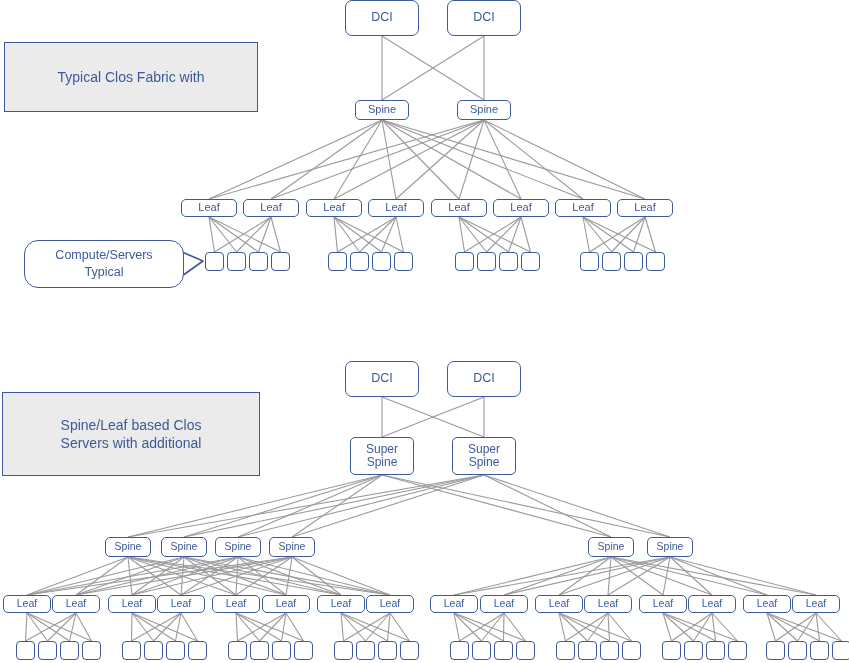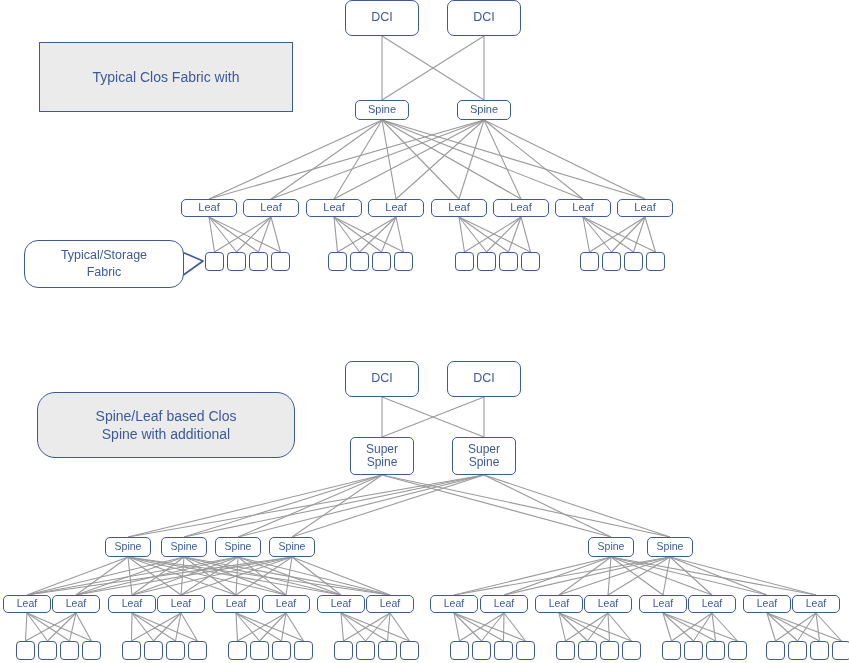--- a/index.html
+++ b/index.html
@@ -16,21 +16,21 @@
   .spine1{width:54px;height:20px;font-size:11px;}
   .superspine{width:64px;height:38px;font-size:12px;flex-direction:column;}
   .spine2{width:46px;height:20px;font-size:10.5px;}
   .leaf1{width:56px;height:18px;font-size:11px;}
   .leaf2{width:48px;height:18px;font-size:10.5px;}
   .server{width:19px;height:19px;border-radius:4px;}
   .callout-box{position:absolute;box-sizing:border-box;
         border:1.4px solid #3c5a99;background:#ebebeb;color:#3c5a99;
         display:flex;align-items:center;justify-content:center;
         text-align:center;font-size:14px;line-height:1.32;z-index:3;
-        padding:4px 10px;margin-left:35px;}
+        padding:4px 10px;}
   .bubble{position:absolute;box-sizing:border-box;border:1.6px solid #3c5a99;
         border-radius:14px;background:#ffffff;color:#3c5a99;
         display:flex;align-items:center;justify-content:center;
         text-align:center;font-size:12.5px;line-height:1.35;z-index:3;}
   .nl{display:block;}
 </style>
 </head>
 <body>
 
 <div id="stage">
@@ -219,22 +219,22 @@
     </svg>
 
   <div class="callout-box" id="d1-label" style="left: 4px; top: 42px; width: 254px; height: 70px;">
     <span>
       <span class="nl">Typical Clos Fabric with</span>
     </span>
   </div>
 
   <div class="bubble" id="d1-bubble" style="left: 24px; top: 240px; width: 160px; height: 48px;">
     <span>
-      <span class="nl">Typical/Storage</span>
-      <span class="nl">Fabric</span>
+      <span class="nl">Compute/Servers</span>
+      <span class="nl">Typical</span>
     </span>
   </div>
 
   <div id="d1-nodes">
       <div class="node dci" style="left: 345px; top: 0px; width: 74px; height: 36px;">
         <span>DCI</span>
       </div>
       <div class="node dci" style="left: 447px; top: 0px; width: 74px; height: 36px;">
         <span>DCI</span>
       </div>
@@ -279,24 +279,24 @@
       <div class="node server" style="left: 455px; top: 252px; width: 19px; height: 19px;"></div>
       <div class="node server" style="left: 477px; top: 252px; width: 19px; height: 19px;"></div>
       <div class="node server" style="left: 499px; top: 252px; width: 19px; height: 19px;"></div>
       <div class="node server" style="left: 521px; top: 252px; width: 19px; height: 19px;"></div>
       <div class="node server" style="left: 580px; top: 252px; width: 19px; height: 19px;"></div>
       <div class="node server" style="left: 602px; top: 252px; width: 19px; height: 19px;"></div>
       <div class="node server" style="left: 624px; top: 252px; width: 19px; height: 19px;"></div>
       <div class="node server" style="left: 646px; top: 252px; width: 19px; height: 19px;"></div>
     </div>
 
-  <div class="callout-box" id="d2-label" style="left: 2px; top: 392px; width: 258px; height: 66px; border-radius: 18px;">
+  <div class="callout-box" id="d2-label" style="left: 2px; top: 392px; width: 258px; height: 84px;">
     <span>
       <span class="nl">Spine/Leaf based Clos</span>
-      <span class="nl">Spine with additional</span>
+      <span class="nl">Servers with additional</span>
     </span>
   </div>
 
   <div id="d2-nodes">
       <div class="node dci" style="left: 345px; top: 361px; width: 74px; height: 36px;">
         <span>DCI</span>
       </div>
       <div class="node dci" style="left: 447px; top: 361px; width: 74px; height: 36px;">
         <span>DCI</span>
       </div>

